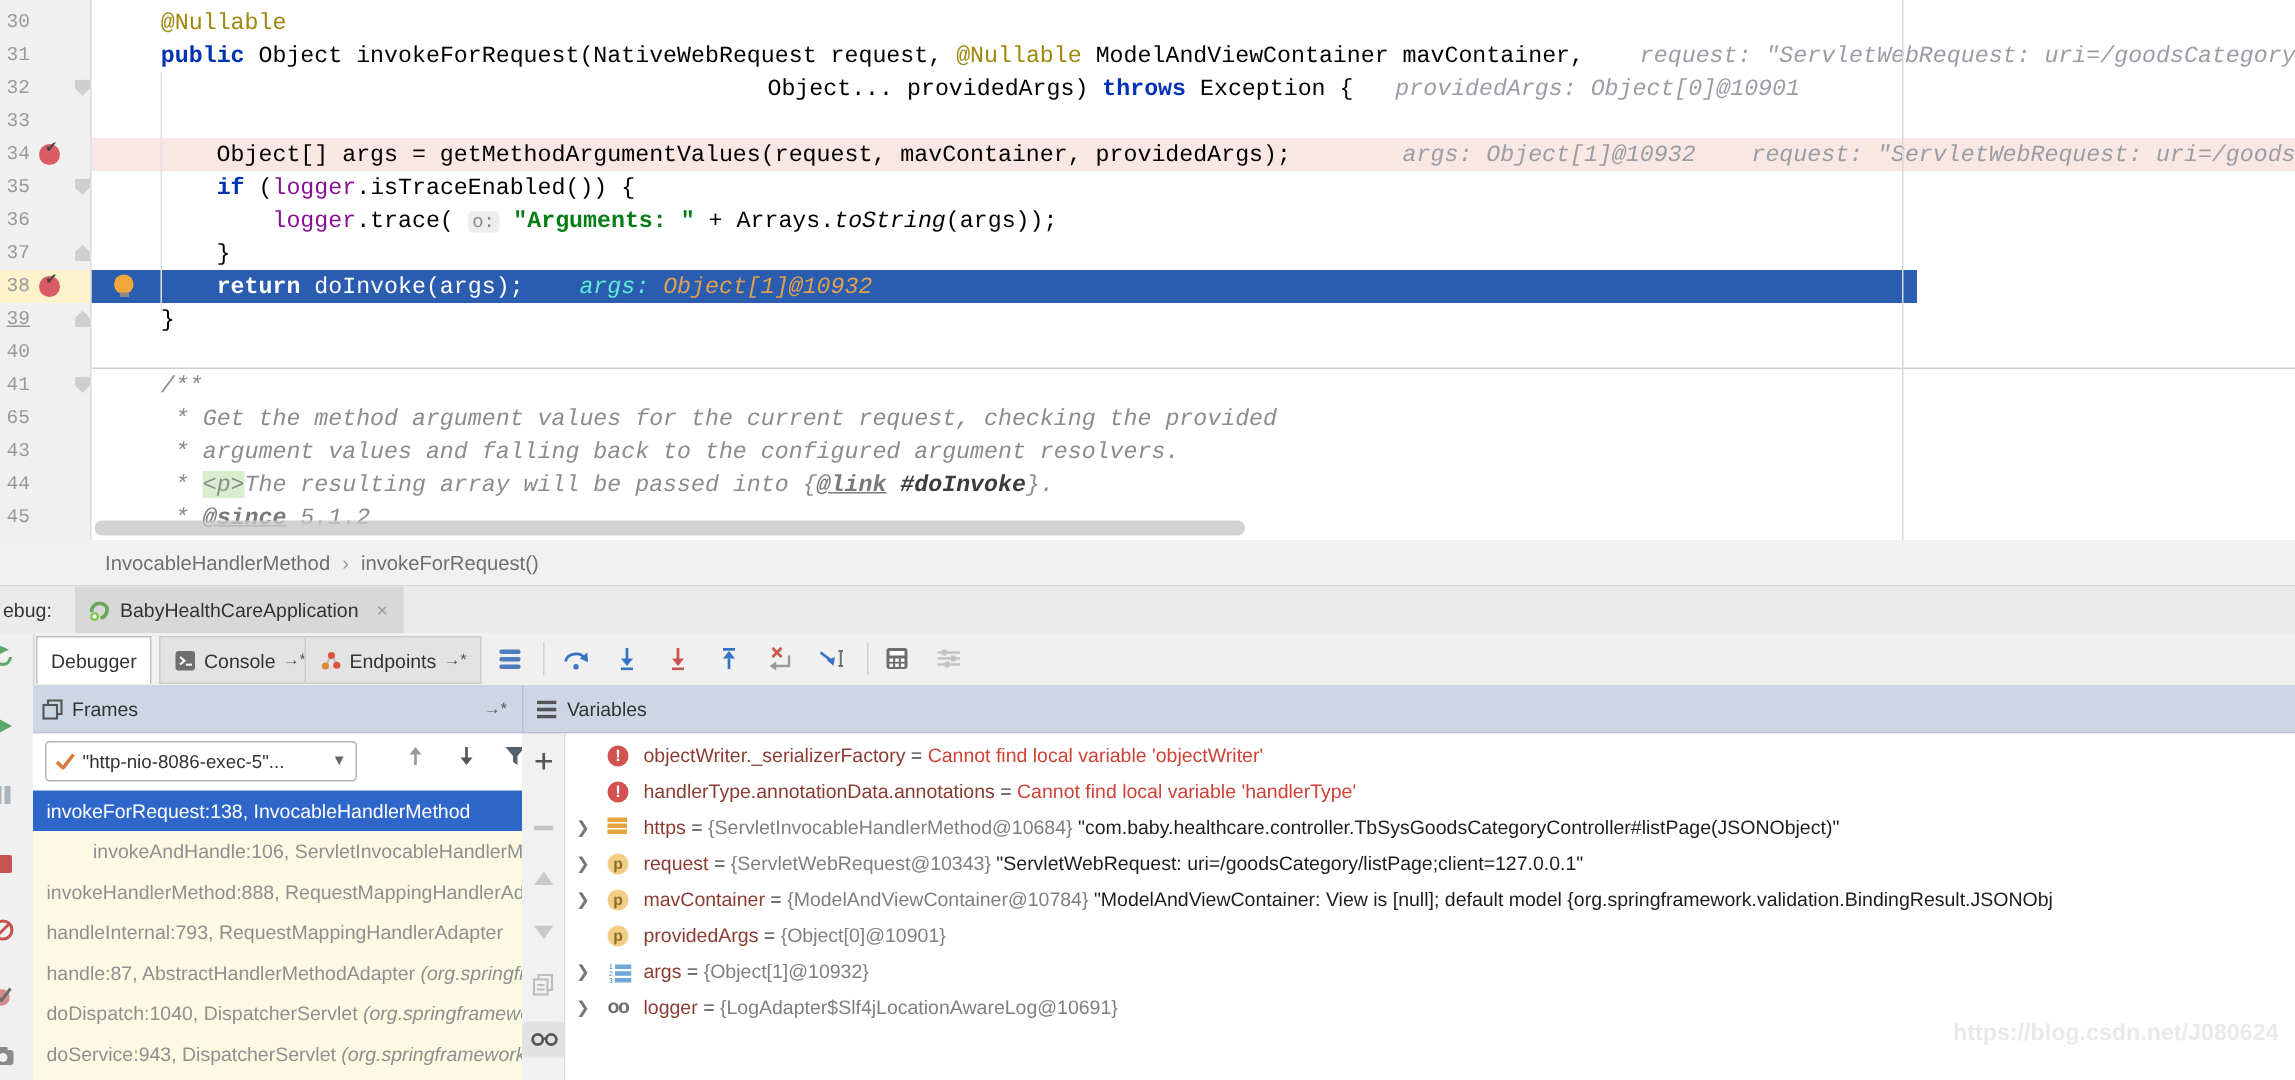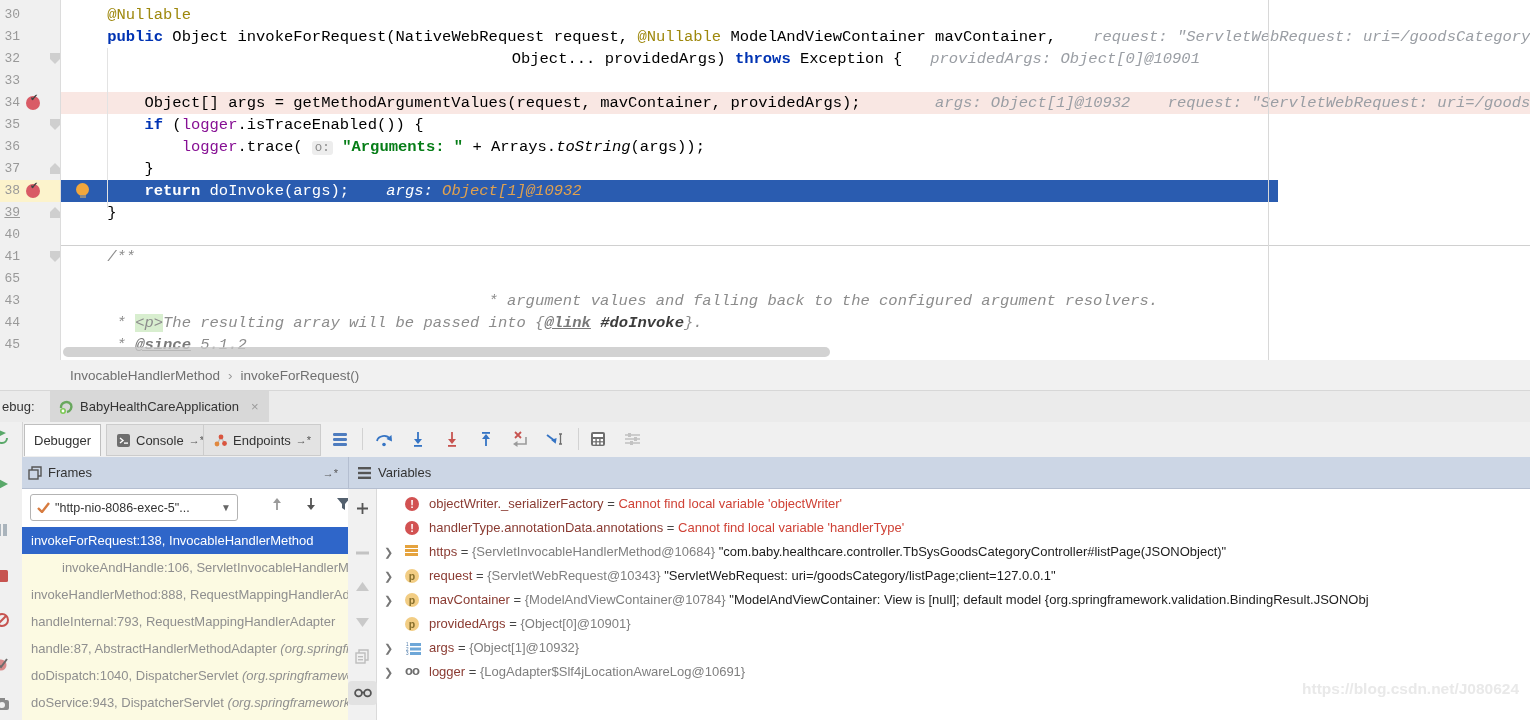--- a/index.html
+++ b/index.html
@@ -16,21 +16,21 @@
         font-family:"Liberation Mono",monospace;font-size:15.5px;padding-left:10px;}
   .bg-pink{background:#f9e7e3;}
   .bg-exec{background:#2a5cb0;right:auto;width:1208px;}
   .c-p{color:#000}.c-kw{color:#0033B3;font-weight:bold}.c-ann{color:#9E880D}
   .c-fld{color:#871094}.c-str{color:#067D17;font-weight:bold}.c-stm{color:#000;font-style:italic}
   .c-cmt{color:#8C8C8C;font-style:italic}
   .c-cmttag{color:#8C8C8C;font-style:italic;background:#d8eecf}
   .c-doctag{color:#7a7a7a;font-style:italic;font-weight:bold;text-decoration:underline}
   .c-docref{color:#3c3c3c;font-style:italic;font-weight:bold}
   .c-hint{color:#9a9ea4;font-style:italic}
-  .c-hintlbl{color:#ffffff;font-style:italic}.c-hintval{color:#e0a14f;font-style:italic}
+  .c-hintlbl{color:#5eead4;font-style:italic}.c-hintval{color:#e0a14f;font-style:italic}
   .c-phint{color:#8a8a8a;background:#ededed;border-radius:3px;font-size:12.5px;padding:0 3px}
   .c-kwx{color:#fff;font-weight:bold}.c-px{color:#fff}
   .msep{position:absolute;left:60px;right:0;height:0;border-top:1px solid #d0d0d0;}
   .bp{position:absolute;left:26px;width:14px;height:14px;border-radius:50%;background:#d95b66;}
   .bp:after{content:"✔";position:absolute;left:4px;top:-4px;font-size:10px;color:#444;}
   .fold{position:absolute;left:50px;width:10px;height:11px;background:#cfcfcf;}
   .fold.down{clip-path:polygon(0 0,100% 0,100% 55%,50% 100%,0 55%);}
   .fold.up{clip-path:polygon(50% 0,100% 45%,100% 100%,0 100%,0 45%);}
   #bulb{position:absolute;left:76px;top:183px;width:13px;height:13px;border-radius:50%;background:#f2a73c;}
   #bulb:after{content:"";position:absolute;left:3.5px;top:12px;width:6px;height:3px;background:#8a8a8a;}
@@ -116,22 +116,22 @@
       <div class="crow" style="top: 70px;"></div>
       <div class="crow bg-pink" style="top: 92px;"><span class="c-p">        Object[] args = getMethodArgumentValues(request, mavContainer, providedArgs);</span><span class="c-p">        </span><span class="c-hint">args: Object[1]@10932</span><span class="c-p">    </span><span class="c-hint">request: "ServletWebRequest: uri=/goodsCategory/listPage;client=127.0.0.1"</span></div>
       <div class="crow" style="top: 114px;"><span class="c-p">        </span><span class="c-kw">if</span><span class="c-p"> (</span><span class="c-fld">logger</span><span class="c-p">.isTraceEnabled()) {</span></div>
       <div class="crow" style="top: 136px;"><span class="c-p">            </span><span class="c-fld">logger</span><span class="c-p">.trace( </span><span class="c-phint">o:</span><span class="c-p"> </span><span class="c-str">"Arguments: "</span><span class="c-p"> + Arrays.</span><span class="c-stm">toString</span><span class="c-p">(args));</span></div>
       <div class="crow" style="top: 158px;"><span class="c-p">        }</span></div>
       <div class="crow bg-exec" style="top: 180px;"><span class="c-px">        </span><span class="c-kwx">return</span><span class="c-px"> doInvoke(args);</span><span class="c-px">    </span><span class="c-hintlbl">args: </span><span class="c-hintval">Object[1]@10932</span></div>
       <div class="crow" style="top: 202px;"><span class="c-p">    }</span></div>
       <div class="crow" style="top: 224px;"></div>
       <div class="msep" style="top: 245px;"></div>
       <div class="crow" style="top: 246px;"><span class="c-p">    </span><span class="c-cmt">/**</span></div>
-      <div class="crow" style="top: 268px;"><span class="c-p">     </span></div>
-      <div class="crow" style="top: 290px; text-align: center;"><span class="c-p">     </span><span class="c-cmt">* argument values and falling back to the configured argument resolvers.</span></div>
+      <div class="crow" style="top: 268px;"><span class="c-p">     </span><span class="c-cmt">* Get the method argument values for the current request, checking the provided</span></div>
+      <div class="crow" style="top: 290px;"><span class="c-p">     </span><span class="c-cmt">* argument values and falling back to the configured argument resolvers.</span></div>
       <div class="crow" style="top: 312px;"><span class="c-p">     </span><span class="c-cmt">* </span><span class="c-cmttag">&lt;p&gt;</span><span class="c-cmt">The resulting array will be passed into {</span><span class="c-doctag">@link</span><span class="c-cmt"> </span><span class="c-docref">#doInvoke</span><span class="c-cmt">}.</span></div>
       <div class="crow" style="top: 334px;"><span class="c-p">     </span><span class="c-cmt">* </span><span class="c-doctag">@since</span><span class="c-cmt"> 5.1.2</span></div>
     </div>
   <div id="gutter">
     <div class="gut-exec"></div>
     <div id="gutter-nums">
         <div class="lnum" style="top: 4px;">30</div>
         <div class="lnum" style="top: 26px;">31</div>
         <div class="lnum" style="top: 48px;">32</div>
         <div class="lnum" style="top: 70px;">33</div>

